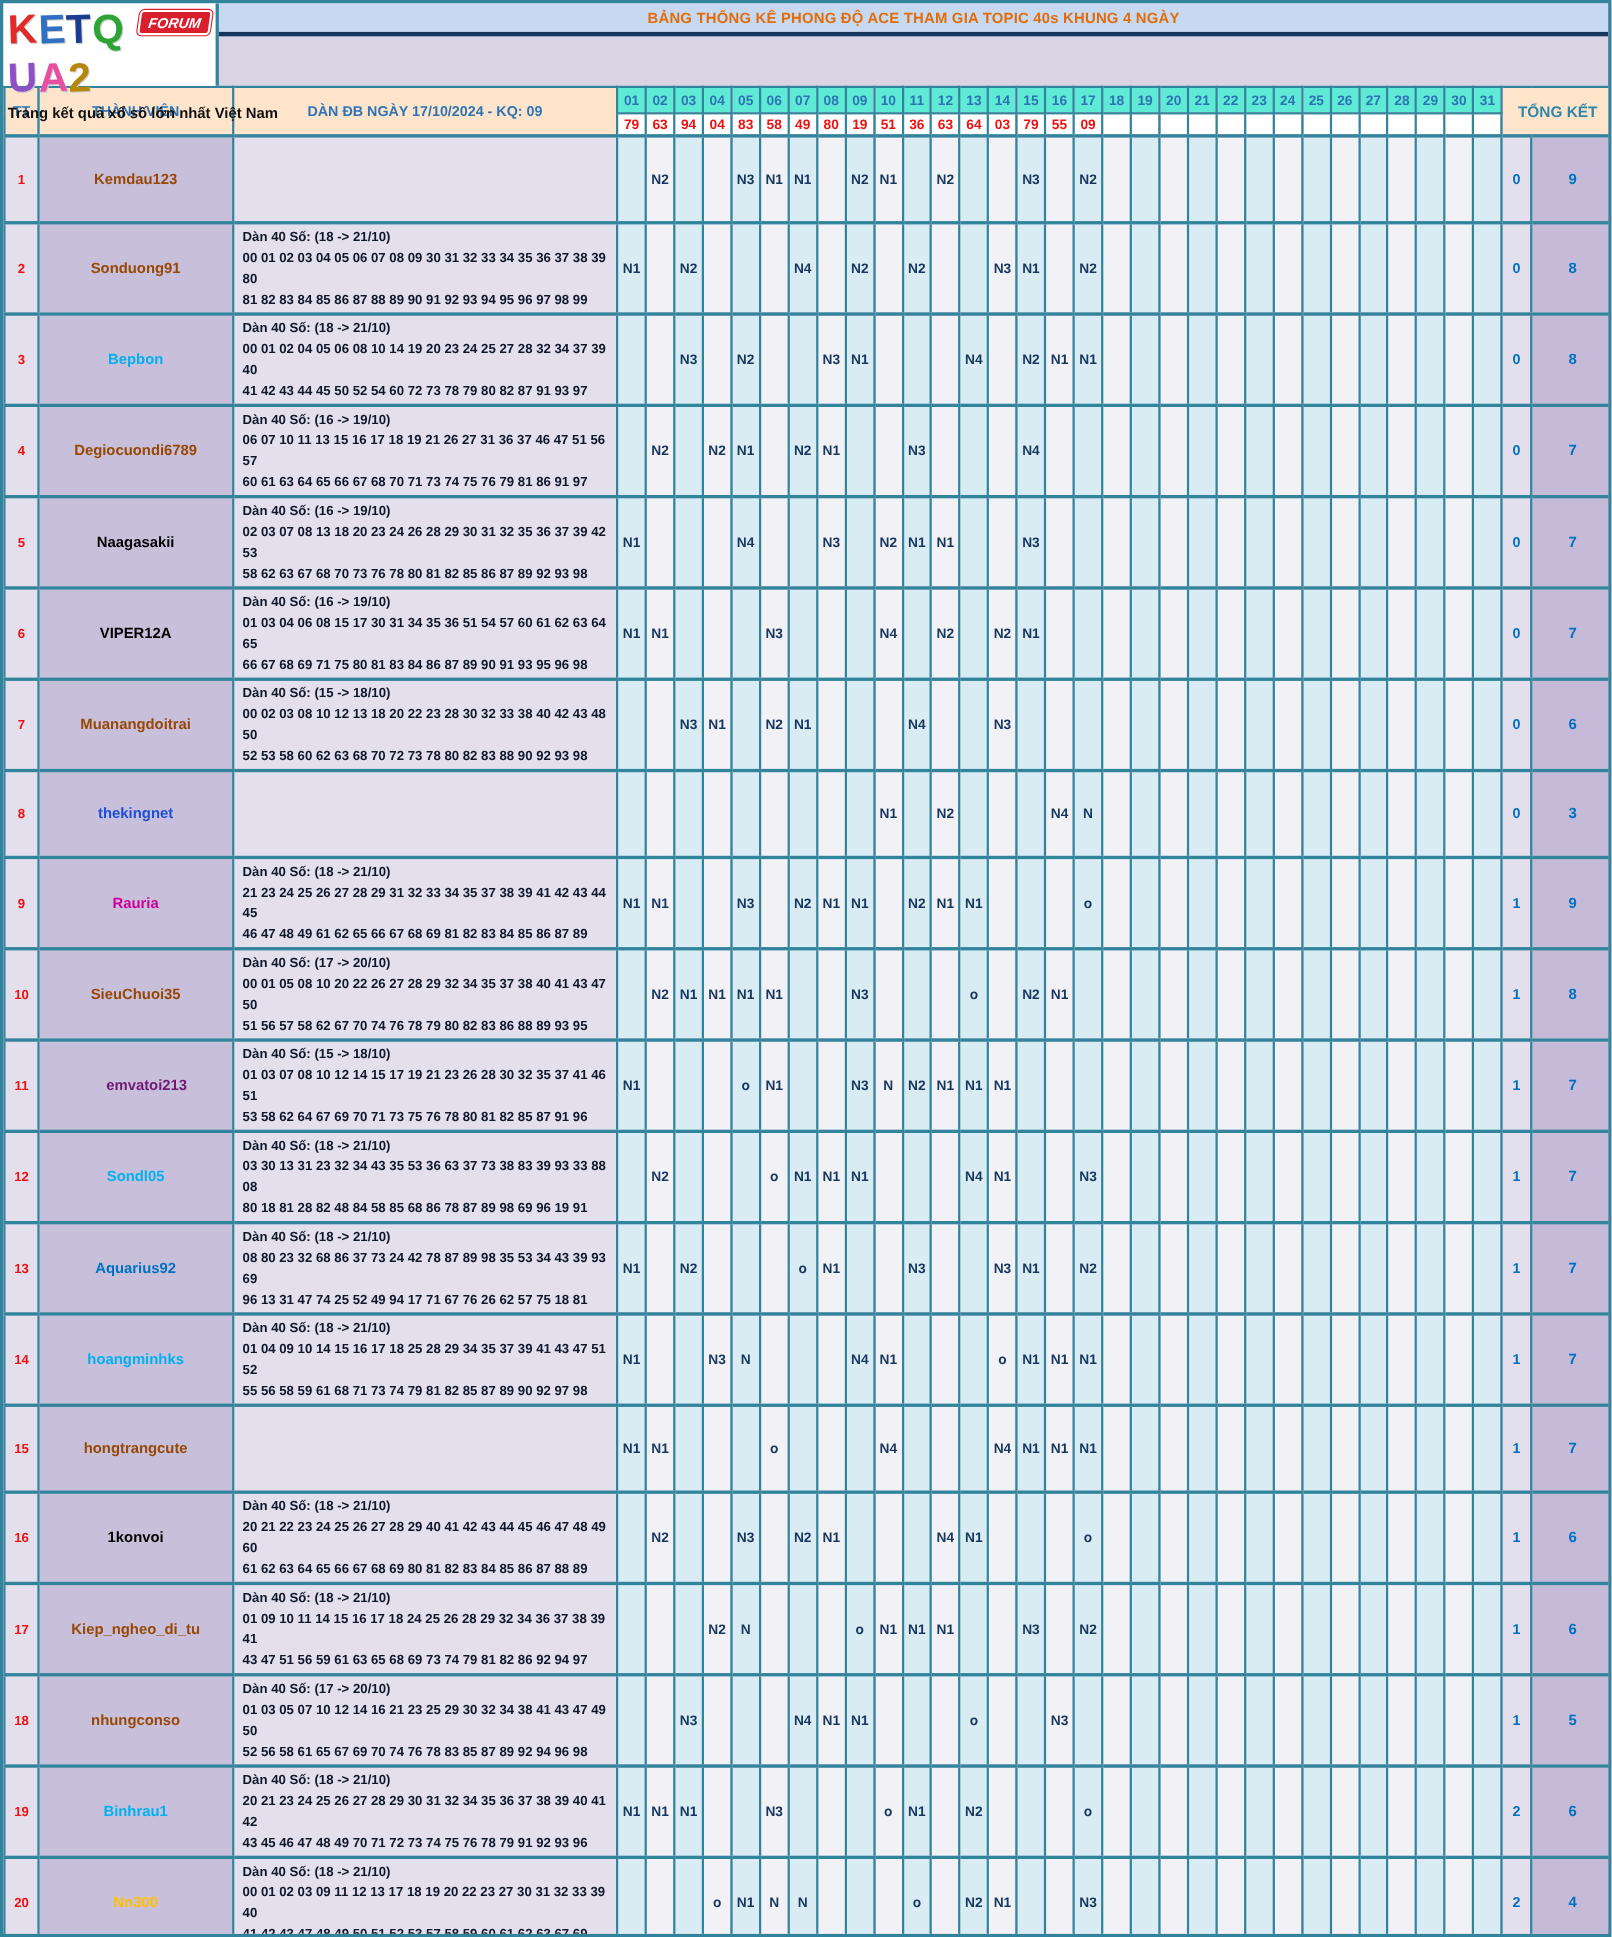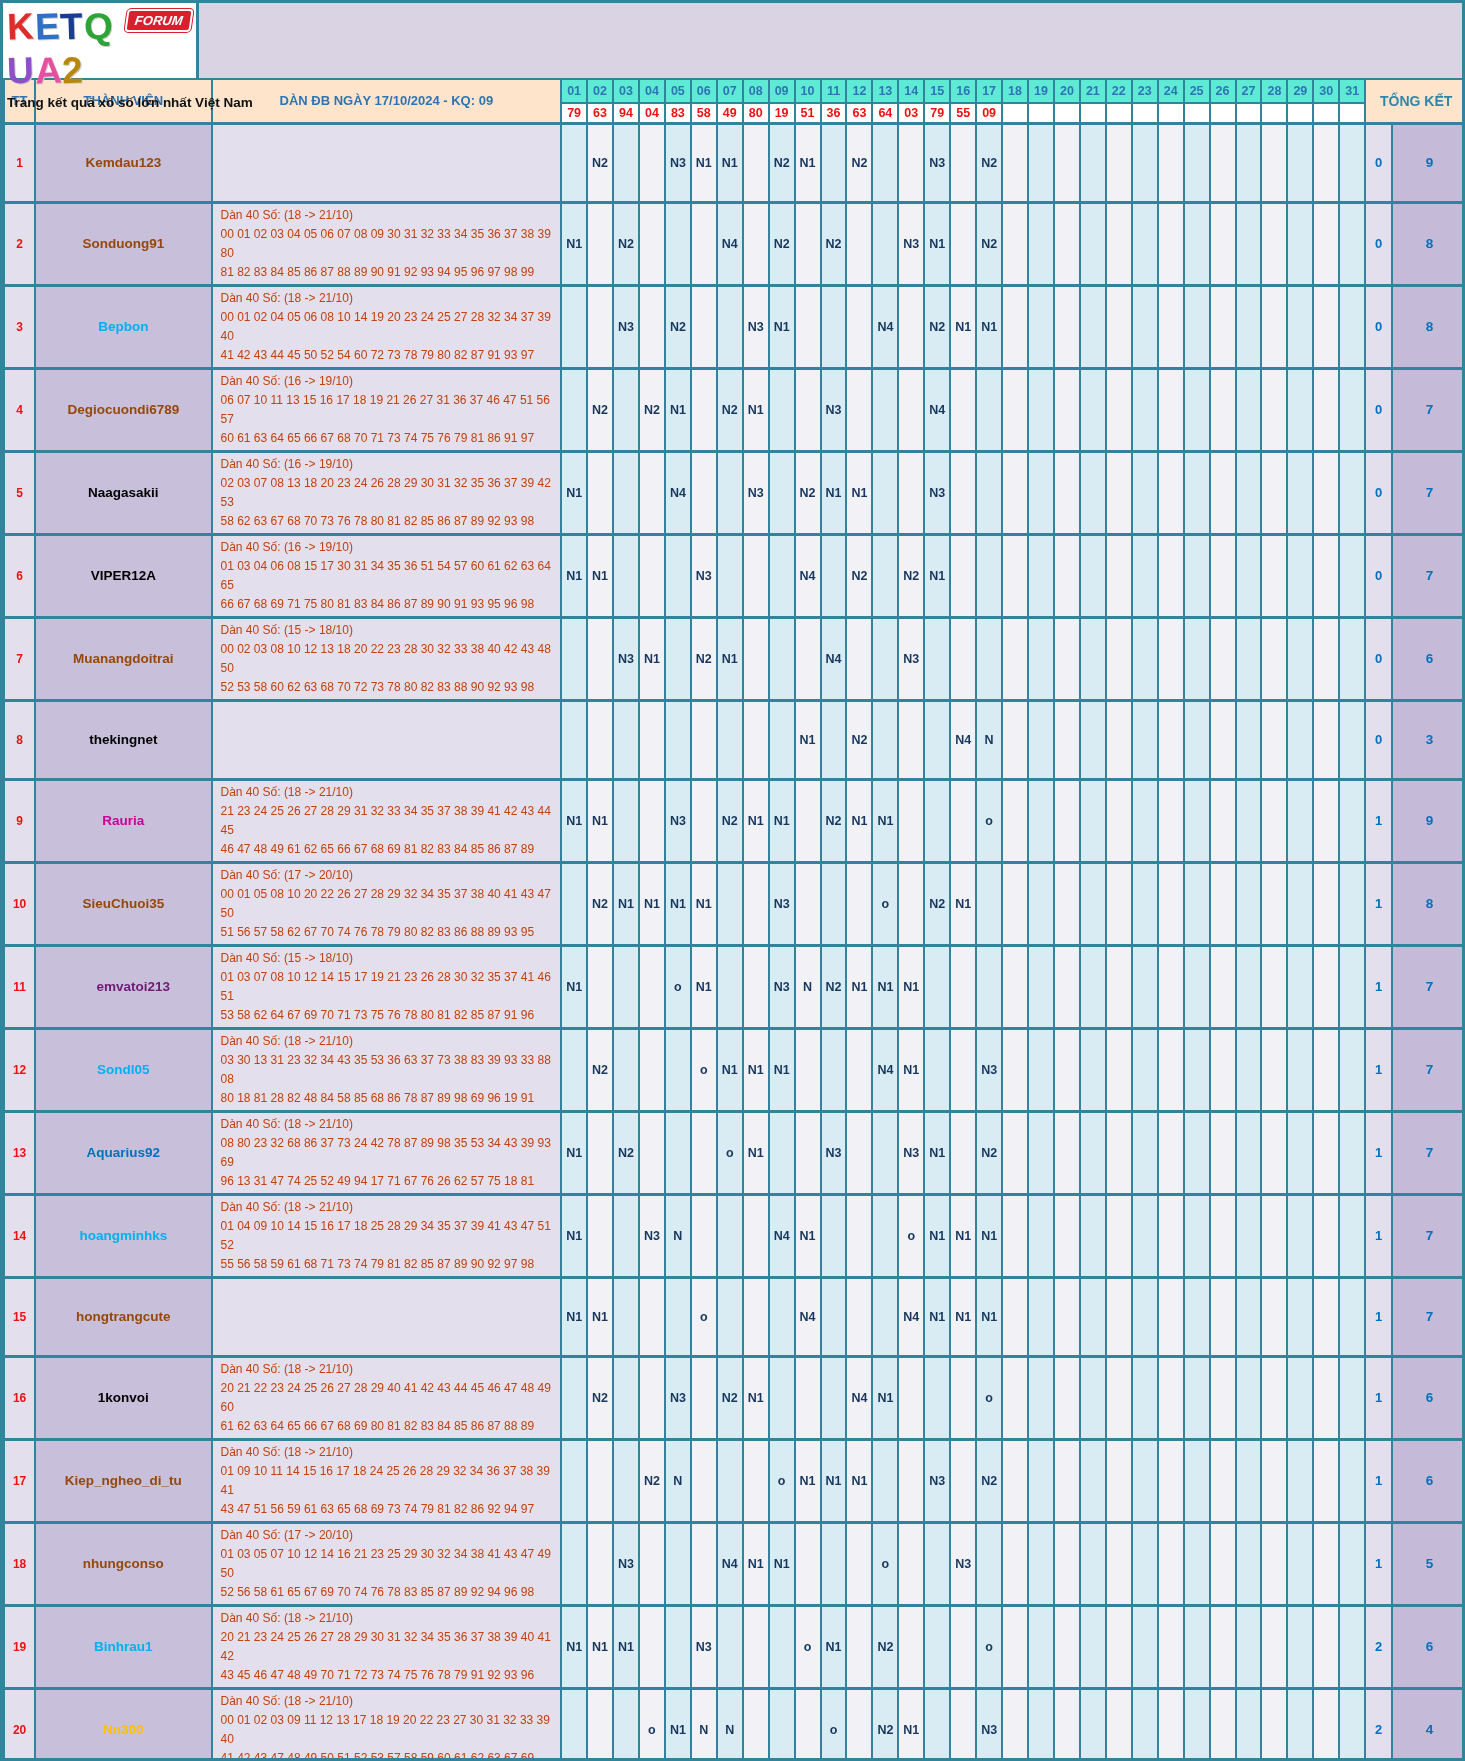--- a/index.html
+++ b/index.html
@@ -29,21 +29,21 @@
   th, td { border:2px solid #31849b; overflow:hidden; }
   tr.body-row > td { border-bottom:3px solid #31849b; border-top:3px solid #31849b; }
   thead th { height:24px; }
   .tt-h, .member-h, .dan-h, .total-h { background:#fde4cb; color:#2e74b5; font-weight:bold; font-size:13px; text-align:center; }
   .total-h { font-size:14px; color:#2e86ab; }
   .day-h { background:#5eead4; color:#2e74b5; font-weight:bold; font-size:12.5px; text-align:center; padding:1px 0; }
   .kq-cell { background:#ffffff; color:#ee1111; font-weight:bold; font-size:12.5px; text-align:center; height:20px; }
 
   td.tt { background:#e4dfec; color:#ee1111; font-weight:bold; font-size:12px; text-align:center; }
   td.member { background:#c8c0da; font-weight:bold; font-size:13.5px; text-align:center; word-wrap:break-word; }
-  td.dan { background:#e4dfec; color:#c2410c; font-weight:normal; font-size:12px;
+  td.dan { background:#e4dfec; color:#0f172a; font-weight:bold; font-size:12px;
            text-align:left; vertical-align:middle; padding:2px 2px 2px 8px; line-height:19px; }
   td.daycell { text-align:center; font-weight:bold; font-size:12.5px; color:#17375e; padding:0; }
   td.day-odd  { background:#d9ecf3; }
   td.day-even { background:#f2f1f5; }
   td.t-miss { background:#e4dfec; color:#0070c0; font-weight:bold; font-size:13px; text-align:center; }
   td.t-hit  { background:#c5bad8; color:#0070c0; font-weight:bold; font-size:13.5px; text-align:center; }
   tr.body-row { height:79px; }
 </style>
 </head>
 <body>
@@ -52,20 +52,23 @@
 
   <div class="top">
     <div class="logo-box">
       <div class="logo-line1">
         <div class="logo-word" id="logo-letters"><span style="color: rgb(224, 43, 43);">K</span><span style="color: rgb(47, 111, 196);">E</span><span style="color: rgb(27, 61, 145);">T</span><span style="color: rgb(46, 164, 55);">Q</span><span style="color: rgb(143, 79, 199);">U</span><span style="color: rgb(232, 79, 160);">A</span><span style="color: rgb(184, 134, 11);">2</span></div>
         <div class="forum-badge">FORUM</div>
       </div>
       <div class="logo-tagline">Trang kết quả xổ số lớn nhất Việt Nam</div>
     </div>
     <div class="head-right">
+      <div class="title-band">
+        <div>BẢNG THỐNG KÊ PHONG ĐỘ ACE THAM GIA TOPIC 40s KHUNG 4 NGÀY</div>
+      </div>
     </div>
   </div>
 
   <table>
     <colgroup id="cols">
         <col style="width: 30px;">
         <col style="width: 170px;">
         <col style="width: 337px;">
         <col style="width: 25px;">
         <col style="width: 25px;">
@@ -459,21 +462,21 @@
           <td class="daycell day-odd"></td>
           <td class="daycell day-even"></td>
           <td class="daycell day-odd"></td>
           <td class="daycell day-even"></td>
           <td class="daycell day-odd"></td>
           <td class="t-miss">0</td>
           <td class="t-hit">6</td>
         </tr>
         <tr class="body-row">
           <td class="tt">8</td>
-          <td class="member" style="color: #000000;">thekingnet</td>
+          <td class="member" style="color: #1d4ed8;">thekingnet</td>
           <td class="dan"></td>
           <td class="daycell day-odd"></td>
           <td class="daycell day-even"></td>
           <td class="daycell day-odd"></td>
           <td class="daycell day-even"></td>
           <td class="daycell day-odd"></td>
           <td class="daycell day-even"></td>
           <td class="daycell day-odd"></td>
           <td class="daycell day-even"></td>
           <td class="daycell day-odd"></td>

